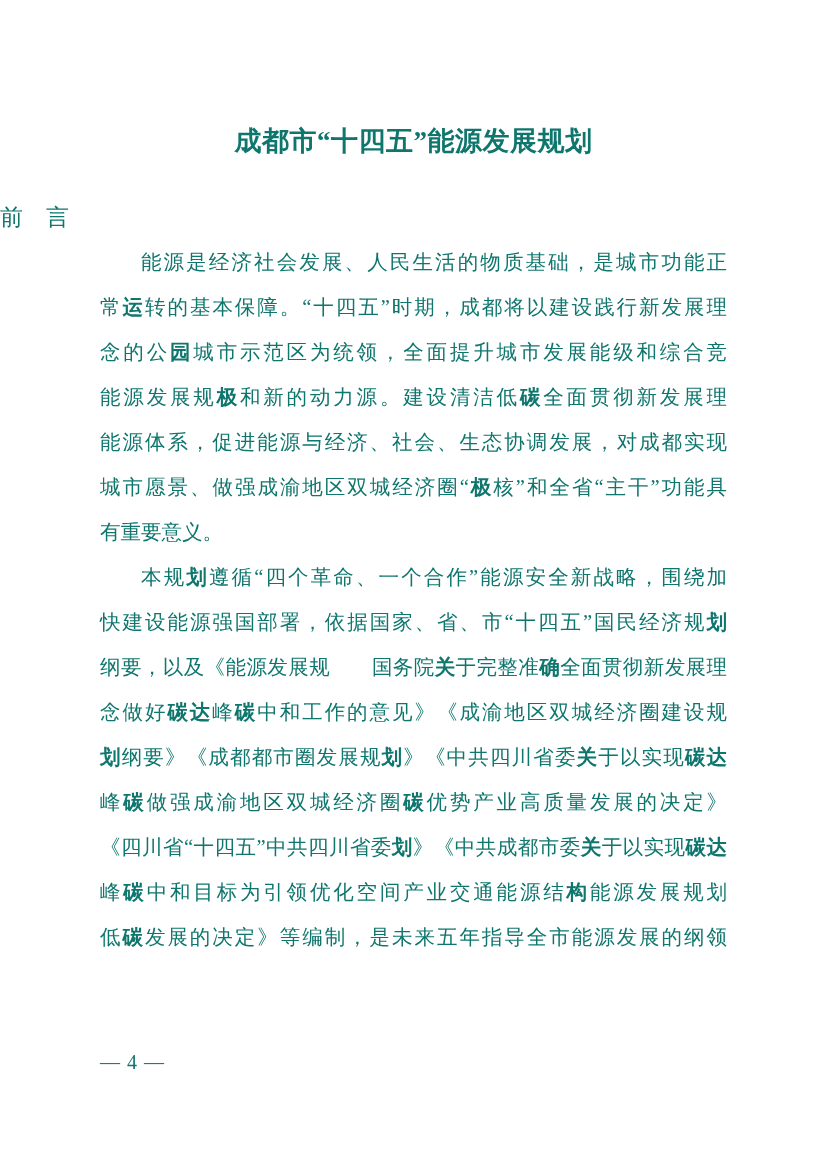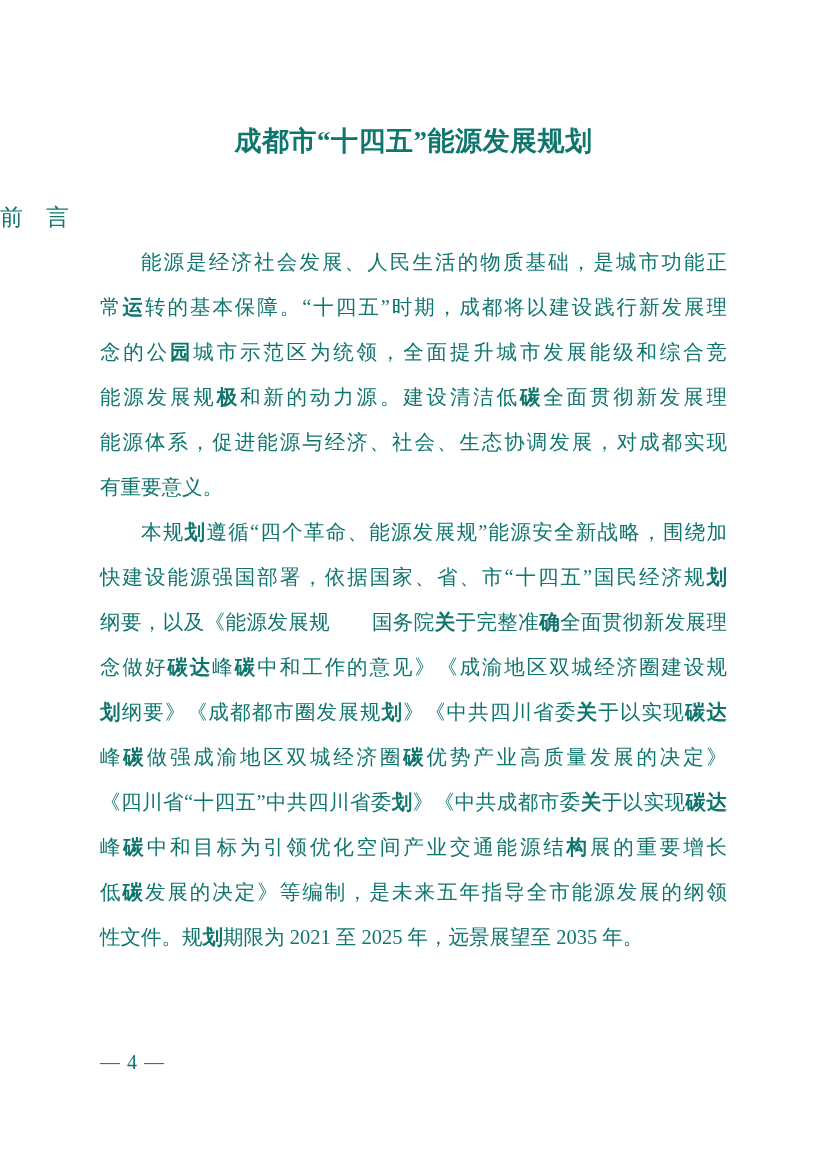--- a/index.html
+++ b/index.html
@@ -59,27 +59,27 @@
   <div class="doc-title">成都市“十四五”能源发展规划</div>
 
   <div class="section-heading">前　言</div>
 
   <div class="document-body">
       <div class="text-line indent"><span>能源是经济社会发展、人民生活的物质基础，是城市功能正</span></div>
       <div class="text-line"><span>常</span><span class="hb">运</span><span>转的基本保障。“十四五”时期，成都将以建设践行新发展理</span></div>
       <div class="text-line"><span>念的公</span><span class="hb">园</span><span>城市示范区为统领，全面提升城市发展能级和综合竞</span></div>
       <div class="text-line"><span>能源发展规</span><span class="hb">极</span><span>和新的动力源。建设清洁低</span><span class="hb">碳</span><span>全面贯彻新发展理</span></div>
       <div class="text-line"><span>能源体系，促进能源与经济、社会、生态协调发展，对成都实现</span></div>
+      <div class="text-line"><span>城市愿景、做强成渝地区双城经济圈“</span><span class="hb">极</span><span>核”和全省“主干”功能具</span></div>
       <div class="text-line para-end"><span>有重要意义。</span></div>
-      <div class="text-line indent"><span>本规</span><span class="hb">划</span><span>遵循“四个革命、能源发展规”能源安全新战略，围绕加</span></div>
+      <div class="text-line indent"><span>本规</span><span class="hb">划</span><span>遵循“四个革命、一个合作”能源安全新战略，围绕加</span></div>
       <div class="text-line"><span>快建设能源强国部署，依据国家、省、市“十四五”国民经济规</span><span class="hb">划</span></div>
       <div class="text-line"><span>纲要，以及《能源发展规　　国务院</span><span class="hb">关</span><span>于完整准</span><span class="hb">确</span><span>全面贯彻新发展理</span></div>
       <div class="text-line"><span>念做好</span><span class="hb">碳达</span><span>峰</span><span class="hb">碳</span><span>中和工作的意见》《成渝地区双城经济圈建设规</span></div>
       <div class="text-line"><span class="hb">划</span><span>纲要》《成都都市圈发展规</span><span class="hb">划</span><span>》《中共四川省委</span><span class="hb">关</span><span>于以实现</span><span class="hb">碳达</span></div>
       <div class="text-line"><span>峰</span><span class="hb">碳</span><span>做强成渝地区双城经济圈</span><span class="hb">碳</span><span>优势产业高质量发展的决定》</span></div>
       <div class="text-line"><span>《四川省“十四五”中共四川省委</span><span class="hb">划</span><span>》《中共成都市委</span><span class="hb">关</span><span>于以实现</span><span class="hb">碳达</span></div>
-      <div class="text-line"><span>峰</span><span class="hb">碳</span><span>中和目标为引领优化空间产业交通能源结</span><span class="hb">构</span><span>展的重要增长</span></div>
+      <div class="text-line"><span>峰</span><span class="hb">碳</span><span>中和目标为引领优化空间产业交通能源结</span><span class="hb">构</span><span>能源发展规划</span></div>
       <div class="text-line"><span>低</span><span class="hb">碳</span><span>发展的决定》等编制，是未来五年指导全市能源发展的纲领</span></div>
-      <div class="text-line para-end"><span>性文件。规</span><span class="hb">划</span><span>期限为 2021 至 2025 年，远景展望至 2035 年。</span></div>
     </div>
 
   <div class="page-number">— 4 —</div>
 </div>
 
 </body></html>

